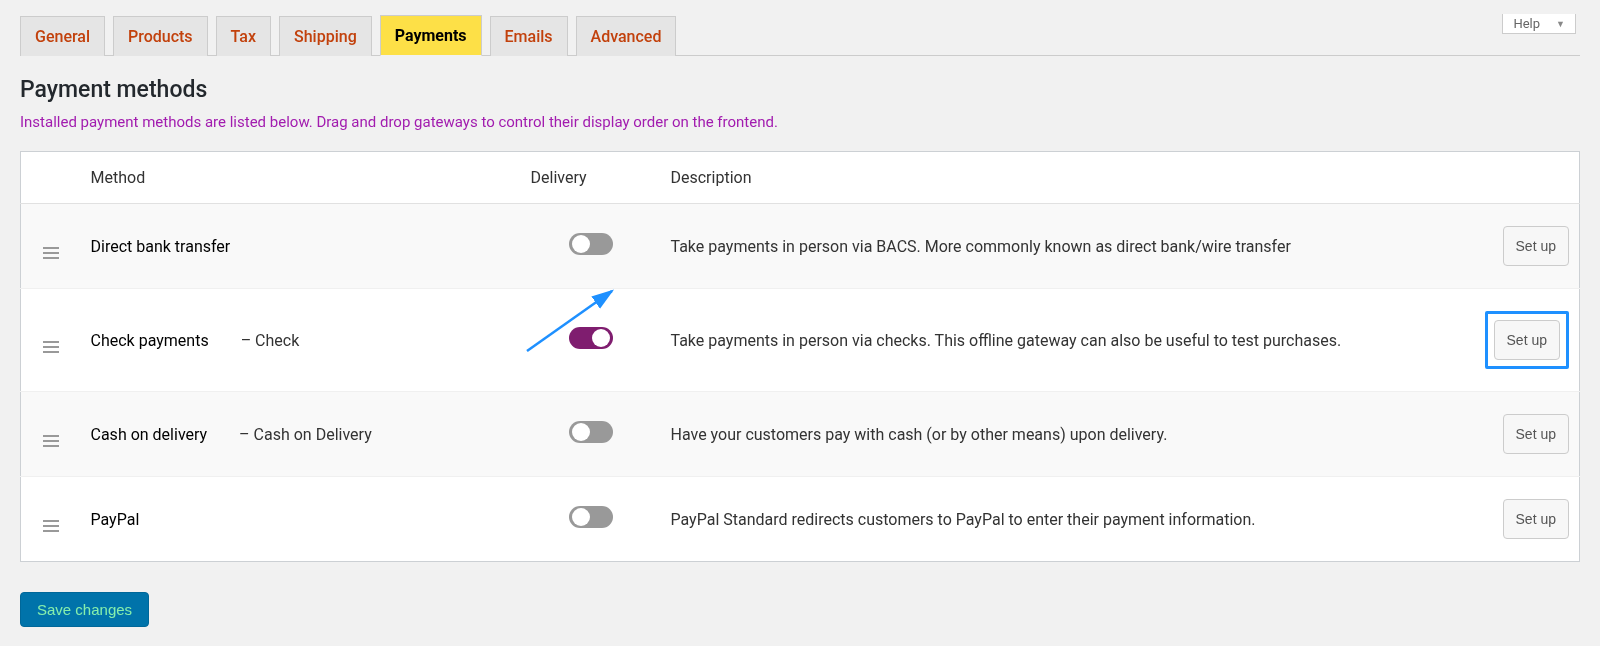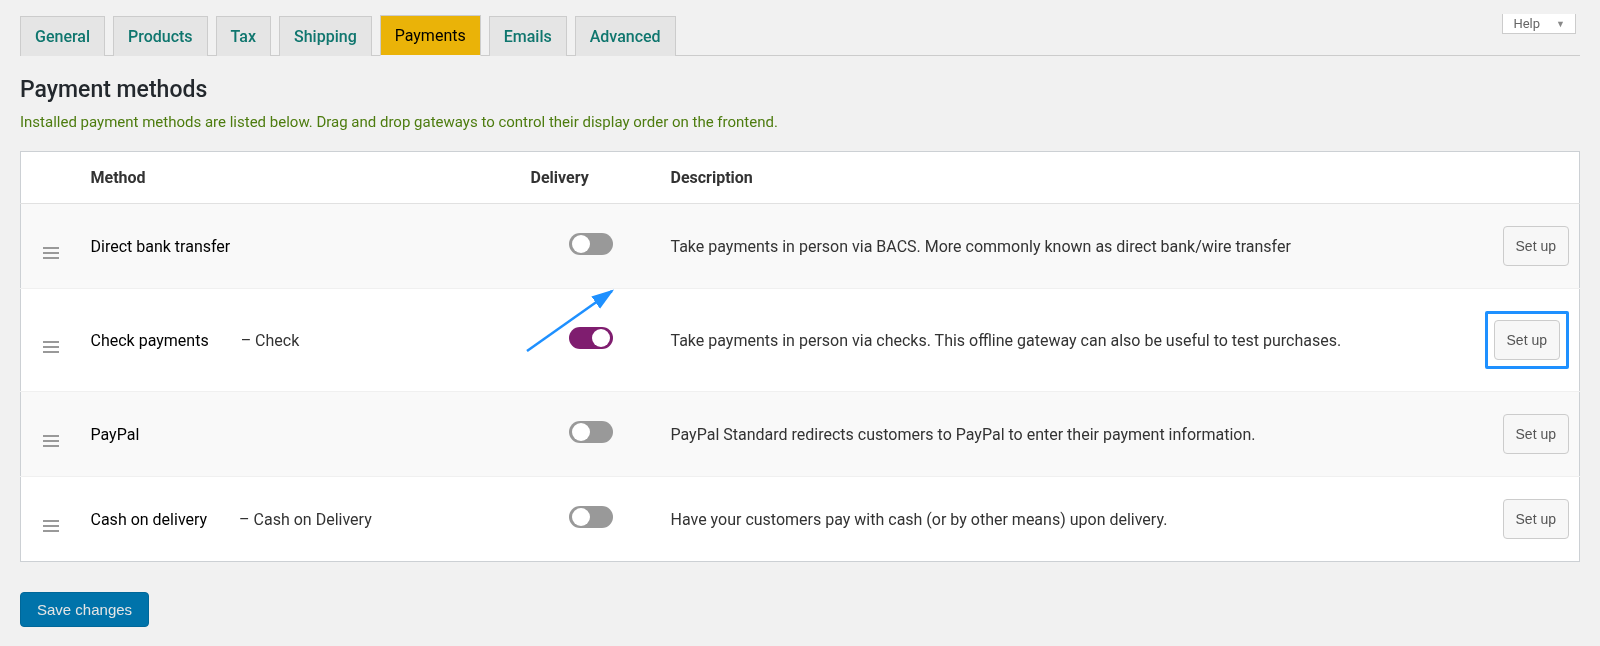--- a/index.html
+++ b/index.html
@@ -23,37 +23,37 @@
   .help-box .tri { font-size:9px; color:#888; }
 
   
   .nav-tabs {
     display:flex; gap:8px; align-items:flex-end;
     border-bottom:1px solid #ccc;
     margin-top:14px;
   }
   .nav-tabs .tab {
     background:#e5e5e5; border:1px solid #ccc; border-bottom:none;
-    padding:10px 14px; font-size:16px; color:#0f766e; font-weight:500;
+    padding:10px 14px; font-size:16px; color:#c2410c; font-weight:500;
     position:relative; top:1px;
     cursor:pointer;
   }
   .nav-tabs .tab.active {
-    background:#eab308; border-bottom:1px solid #f1f1f1; color:#000; font-weight:400;
+    background:#fde047; border-bottom:1px solid #f1f1f1; color:#000; font-weight:700;
   }
 
   h2.section-title { font-size:23px; font-weight:500; margin:20px 0 10px; color:#23282d;}
-  p.desc { margin:0 0 20px; color:#4d7c0f; font-size:15px;}
+  p.desc { margin:0 0 20px; color:#a21caf; font-size:15px;}
 
   
   table.payments {
     width:100%; background:#fff; border:1px solid #ccd0d4; border-collapse:collapse;
   }
   table.payments thead th {
-    text-align:left; font-weight:700; font-size:16px; padding:16px 10px;
+    text-align:left; font-weight:400; font-size:16px; padding:16px 10px;
     border-bottom:1px solid #e1e1e1;
   }
   table.payments tbody tr:nth-child(odd){ background:#f9f9f9; }
   table.payments tbody td {
     padding:22px 10px; vertical-align:middle; font-size:16px;
     border-top:1px solid #f0f0f0;
   }
   th.col-sort, td.col-sort { width:60px; text-align:center; }
   th.col-method, td.col-method { width:440px; }
   th.col-enabled, td.col-enabled { width:140px; text-align:center; }
@@ -78,21 +78,21 @@
   .toggle.on { background:#7f1d6f; }
   .toggle.on .knob { left:23px; }
 
   
   .btn {
     display:inline-block; background:#f7f7f7; border:1px solid #ccc;
     border-radius:4px; padding:11px 12px; font-size:14px; color:#555;
     cursor:pointer;
   }
   .btn-primary {
-    background:#0073aa; border:1px solid #006799; color:#e5e5e5;
+    background:#0073aa; border:1px solid #006799; color:#86efac;
     padding:8px 16px; font-size:15px; border-radius:4px; cursor:pointer;
     margin-top:30px;
   }
   .highlight-box {
     display:inline-block; border:3px solid #1e90ff; border-radius:2px; padding:6px;
   }
 
   
   svg.arrow { position:absolute; pointer-events:none; }
 
@@ -153,34 +153,34 @@
             <td class="col-enabled"><span class="toggle on"><span class="knob"></span></span></td>
             <td class="col-desc">Take payments in person via checks. This offline gateway can also be useful to test purchases.</td>
             <td class="col-action"><span class="highlight-box"><button class="btn">Set up</button></span></td>
           </tr>
           <tr>
             <td class="col-sort"><span class="drag-icon">
                 <span></span>
                 <span></span>
                 <span></span>
               </span></td>
-            <td class="col-method"><a href="#" class="method-link">PayPal</a></td>
+            <td class="col-method"><a href="#" class="method-link">Cash on delivery</a><span class="method-suffix"> – Cash on Delivery</span></td>
             <td class="col-enabled"><span class="toggle"><span class="knob"></span></span></td>
-            <td class="col-desc">PayPal Standard redirects customers to PayPal to enter their payment information.</td>
+            <td class="col-desc">Have your customers pay with cash (or by other means) upon delivery.</td>
             <td class="col-action"><button class="btn">Set up</button></td>
           </tr>
           <tr>
             <td class="col-sort"><span class="drag-icon">
                 <span></span>
                 <span></span>
                 <span></span>
               </span></td>
-            <td class="col-method"><a href="#" class="method-link">Cash on delivery</a><span class="method-suffix"> – Cash on Delivery</span></td>
+            <td class="col-method"><a href="#" class="method-link">PayPal</a></td>
             <td class="col-enabled"><span class="toggle"><span class="knob"></span></span></td>
-            <td class="col-desc">Have your customers pay with cash (or by other means) upon delivery.</td>
+            <td class="col-desc">PayPal Standard redirects customers to PayPal to enter their payment information.</td>
             <td class="col-action"><button class="btn">Set up</button></td>
           </tr>
         </tbody>
     </table>
 
     <svg class="arrow" style="left:497px; top:130px;" width="120" height="80">
       <defs>
         <marker id="ah" markerWidth="10" markerHeight="10" refX="8" refY="3" orient="auto">
           <path d="M0,0 L0,6 L9,3 z" fill="#1e90ff"></path>
         </marker>

